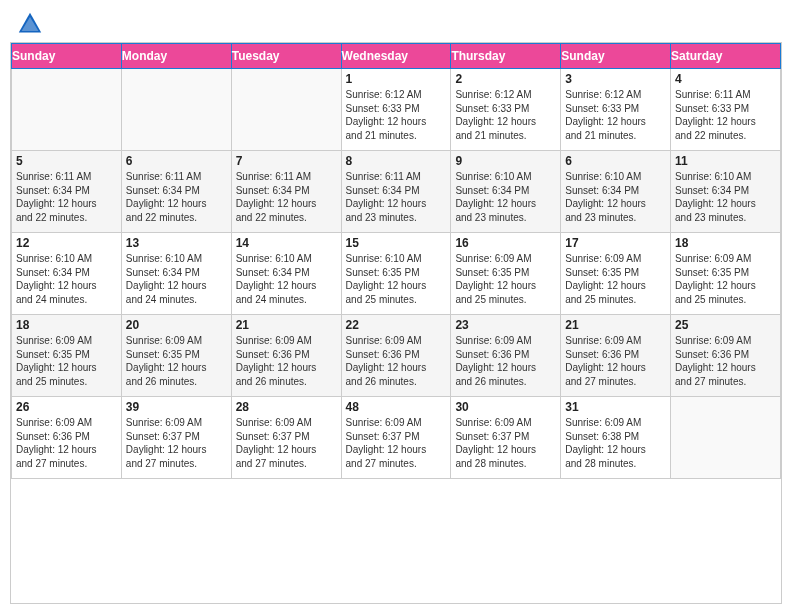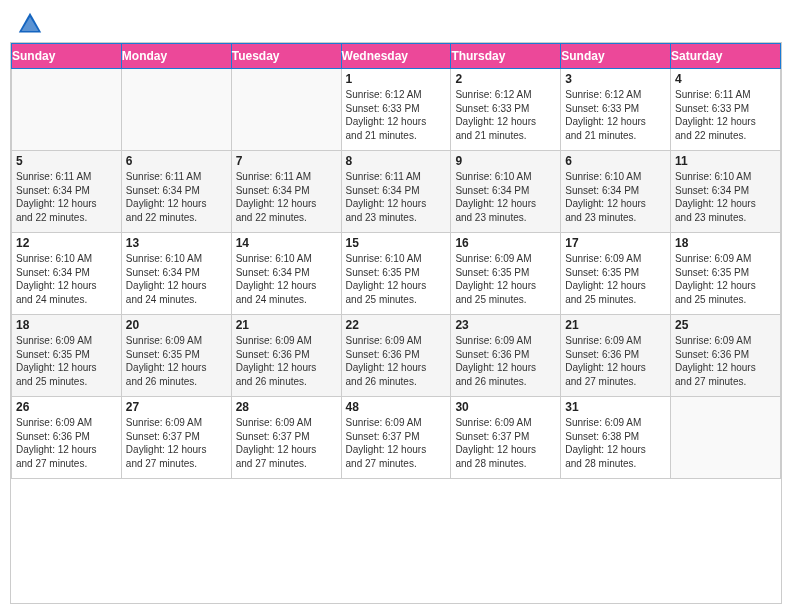--- a/index.html
+++ b/index.html
@@ -255,21 +255,21 @@
               <span class="day-num">25</span>
               <div class="day-info">Sunrise: 6:09 AM<br>Sunset: 6:36 PM<br>Daylight: 12 hours<br>and 27 minutes.</div>
             </td>
           </tr>
           <tr>
             <td>
               <span class="day-num">26</span>
               <div class="day-info">Sunrise: 6:09 AM<br>Sunset: 6:36 PM<br>Daylight: 12 hours<br>and 27 minutes.</div>
             </td>
             <td>
-              <span class="day-num">27</span>
+              <span class="day-num">39</span>
               <div class="day-info">Sunrise: 6:09 AM<br>Sunset: 6:37 PM<br>Daylight: 12 hours<br>and 27 minutes.</div>
             </td>
             <td>
               <span class="day-num">28</span>
               <div class="day-info">Sunrise: 6:09 AM<br>Sunset: 6:37 PM<br>Daylight: 12 hours<br>and 27 minutes.</div>
             </td>
             <td>
               <span class="day-num">48</span>
               <div class="day-info">Sunrise: 6:09 AM<br>Sunset: 6:37 PM<br>Daylight: 12 hours<br>and 27 minutes.</div>
             </td>

